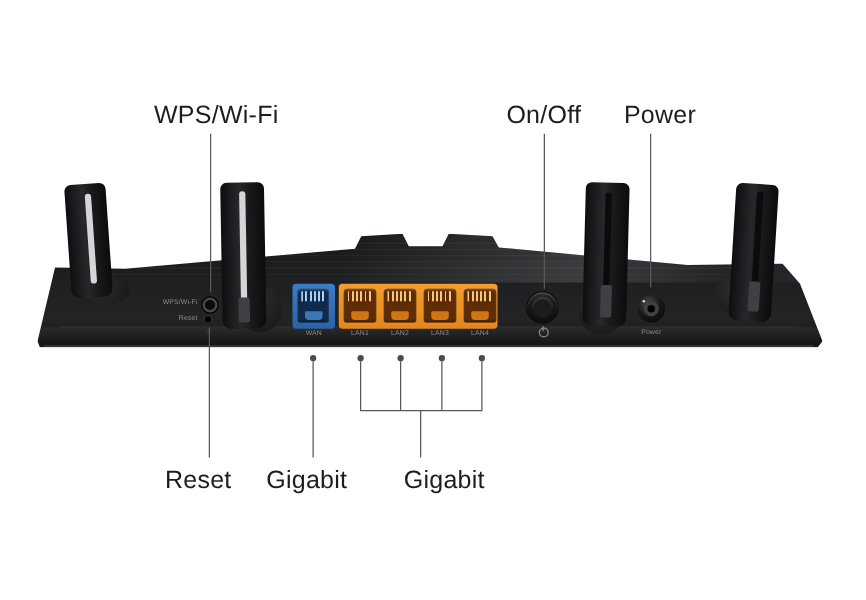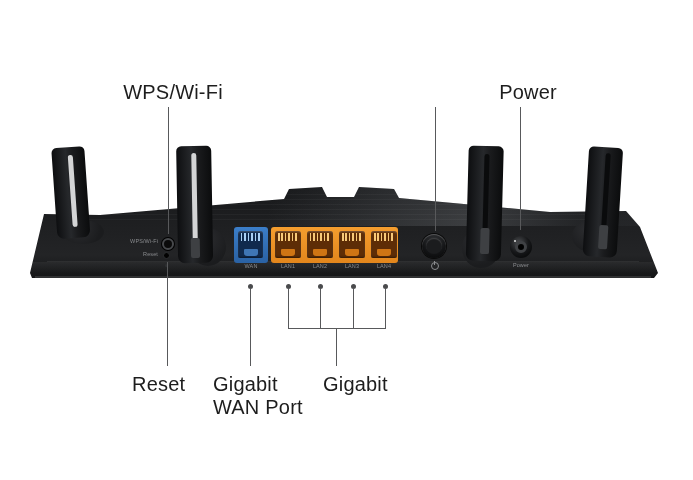--- a/index.html
+++ b/index.html
@@ -90,20 +90,21 @@
   .dc-jack .ring{position:absolute;left:5px;top:5px;width:12px;height:12px;border-radius:50%;
     border:3px solid #3f4144;background:#000;box-sizing:border-box;}
   .dc-jack .gleam{position:absolute;left:4px;top:4px;width:2px;height:2px;border-radius:50%;background:rgba(255,255,255,.85);}
 </style>
 </head>
 <body>
 
 <div id="stage">
 
   <div class="callout-label center" style="left:110px;top:81px;width:126px;">WPS/Wi-Fi</div>
+  <div class="callout-label center" style="left:375px;top:81px;width:120px;">On/Off</div>
   <div class="callout-label center" style="left:468px;top:81px;width:120px;">Power</div>
 
   <div class="cline" style="left:168px;top:107px;height:127px;"></div>
   <div class="cline" style="left:435px;top:107px;height:124px;"></div>
   <div class="cline" style="left:520px;top:107px;height:123px;"></div>
 
   <div class="router-body">
     <div class="roof-sheen"></div>
     <div class="roof-ridges"></div>
     <div class="panel-seam"></div>
@@ -189,19 +190,18 @@
   <div class="cline" style="left:288px;top:289px;height:39px;"></div>
   <div class="cline" style="left:320px;top:289px;height:39px;"></div>
   <div class="cline" style="left:353px;top:289px;height:39px;"></div>
   <div class="cline" style="left:385px;top:289px;height:39px;"></div>
   <div class="chline" style="left:288px;top:328px;width:98px;"></div>
   <div class="cline" style="left:336px;top:328px;height:38px;"></div>
 
   <div class="callout-label" style="left:132px;top:373px;">Reset</div>
   <div class="callout-label" style="left:213px;top:373px;">
     <span style="display:block;">Gigabit</span>
-    <span style="display:block;">WAN Port</span>
   </div>
   <div class="callout-label" style="left:323px;top:373px;">
     <span style="display:block;">Gigabit</span>
   </div>
 
 </div>
 
 </body></html>

